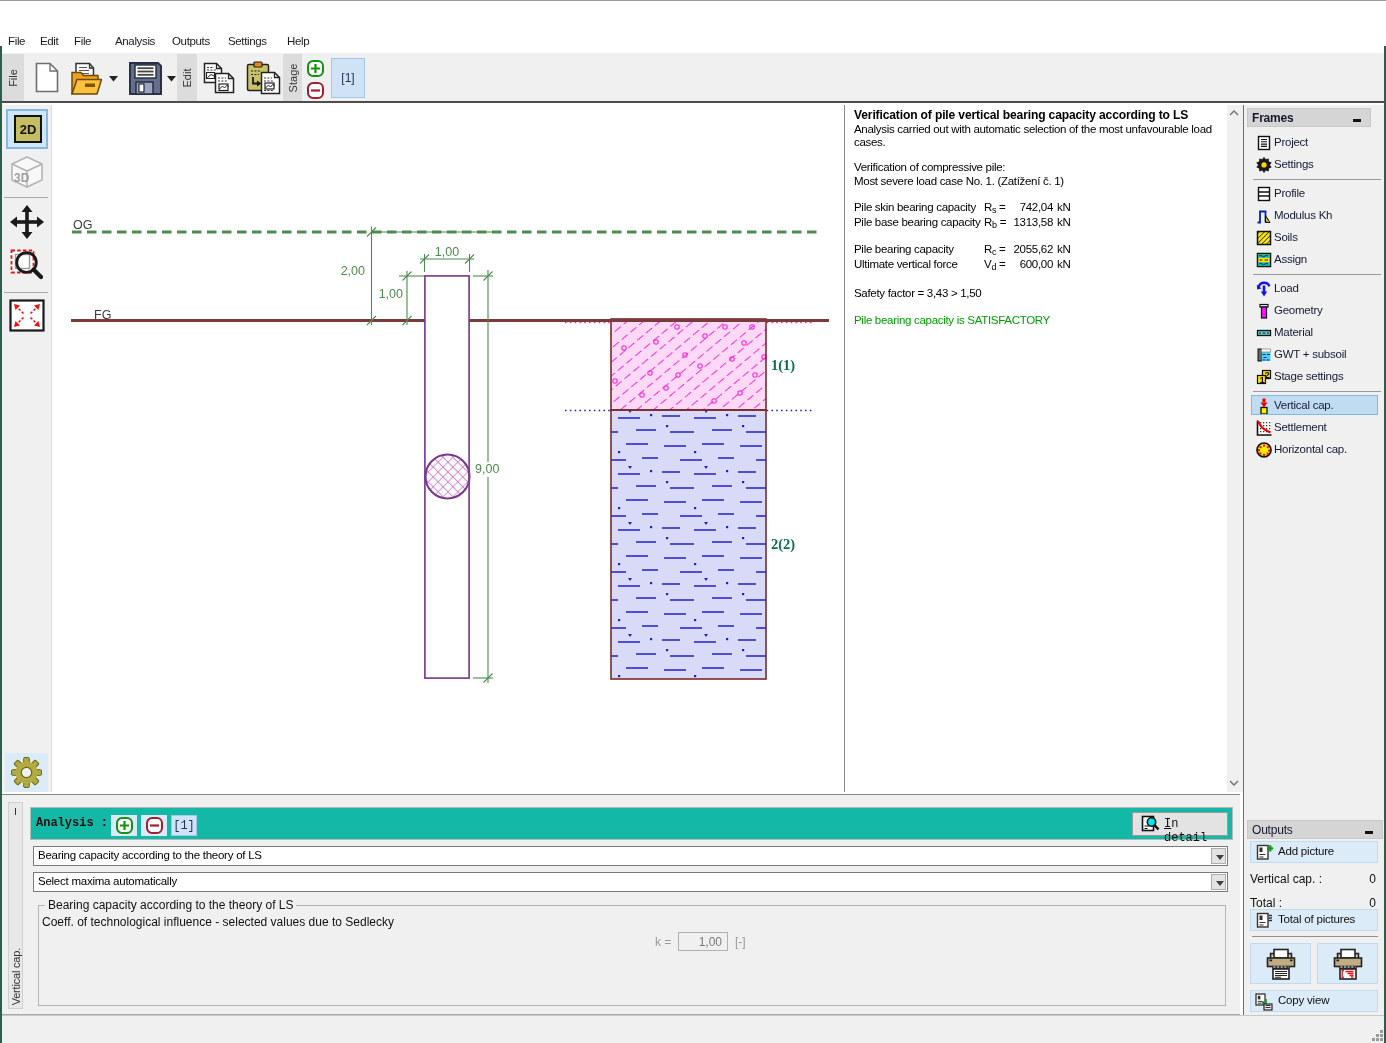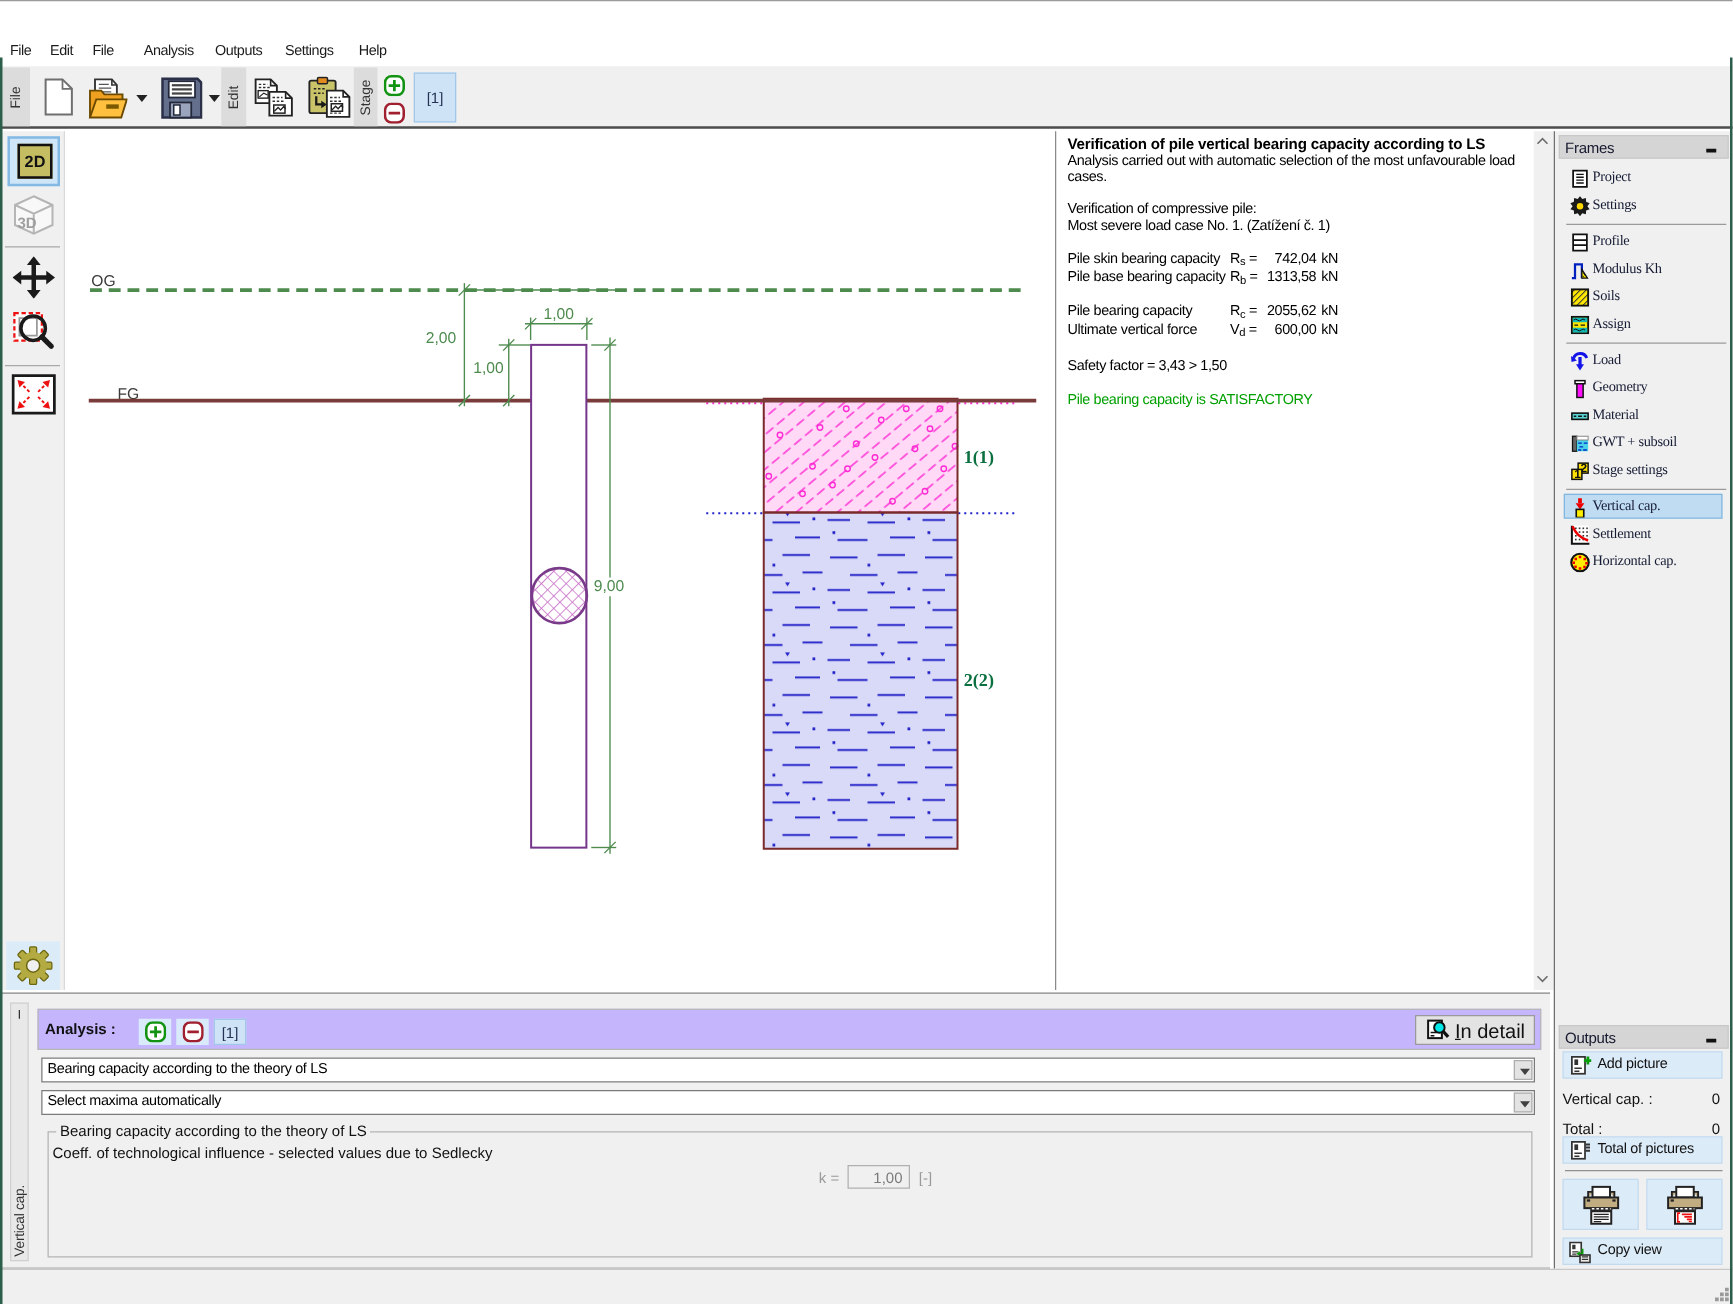--- a/index.html
+++ b/index.html
@@ -16,21 +16,21 @@
 #leftbar{left:0;top:104px;width:52px;height:687px;background:#f0f0f0;border-right:1px solid #d9d9d9;}
 #canvas-wrap{left:52px;top:104px;width:791px;height:687px;background:#fff;}
 #textpanel{left:844px;top:104px;width:383px;height:687px;background:#fff;border-left:1px solid #8a8a8a;font-size:11.5px;letter-spacing:-0.3px;color:#000;}
 .tl{position:absolute;left:9px;white-space:nowrap;}
 #vscroll{left:1227px;top:104px;width:16px;height:687px;background:#f0f0f0;}
 #rightcol{left:1244px;top:104px;width:142px;height:910px;background:#f0f0f0;}
 #rdivider{left:1243px;top:104px;width:1px;height:910px;background:#6f6f6f;}
 .phead{position:absolute;height:19px;background:#d5d5d5;border:1px solid #c8c8c8;font-size:12px;letter-spacing:-0.2px;color:#15182e;}
 .phead .t{position:absolute;left:4px;top:2px;}
 .phead .m{position:absolute;right:9px;bottom:4px;width:8px;height:3px;background:#111;}
-.fitem{position:absolute;left:1274px;font-size:11.5px;letter-spacing:-0.25px;color:#151b33;white-space:nowrap;font-family:Liberation Serif, serif;}
+.fitem{position:absolute;left:1274px;font-size:11.5px;letter-spacing:-0.25px;color:#151b33;white-space:nowrap;}
 .ficon{position:absolute;left:1256px;width:16px;height:16px;}
 .fsep{position:absolute;left:1253px;width:128px;height:1px;background:#9a9a9a;}
 #bottompanel{left:0;top:793px;width:1240px;height:221px;background:#f0f0f0;border-top:1px solid #888;border-bottom:1px solid #a8a8a8;}
 .dd{position:absolute;background:#fff;border:1px solid #7a7a7a;font-size:11.5px;letter-spacing:-0.25px;color:#000;height:20px;}
 .dd .txt{position:absolute;left:4px;top:2px;white-space:nowrap;}
 .dd .arr{position:absolute;right:1px;top:1px;width:15px;height:16px;background:#e3e3e3;border:1px solid #adadad;}
 .dd .arr:after{content:"";position:absolute;left:3.5px;top:6px;border:4px solid transparent;border-top:5px solid #404040;}
 .gray{color:#9a9a9a;}
 #statusbar{left:0;top:1014px;width:1386px;height:29px;background:#f0f0f0;border-top:1px solid #c8c8c8;}
 .obtn{position:absolute;left:1250px;width:128px;background:#dcebf8;border:1px solid #c3daee;font-size:11.5px;letter-spacing:-0.2px;color:#101010;}
@@ -331,21 +331,21 @@
     <svg class="abs" style="left:2px;top:4px" width="10" height="8" viewBox="0 0 10 8">
         <path d="M1 6 L5 2 L9 6" fill="none" stroke="#6f6f6f" stroke-width="1.4"></path>
       </svg>
     <svg class="abs" style="left:2px;top:674px" width="10" height="8" viewBox="0 0 10 8">
         <path d="M1 2 L5 6 L9 2" fill="none" stroke="#6f6f6f" stroke-width="1.4"></path>
       </svg>
   </div>
   <div id="rightcol" class="abs"></div>
   <div id="rdivider" class="abs"></div>
   <div id="framespanel">
-    <div class="phead abs" style="left:1247px;top:107px;width:136px;">
+    <div class="phead abs" style="left:1247px;top:107px;width:124px;font-weight:bold;">
         <span class="t">Frames</span>
         <span class="m"></span>
       </div>
     <svg class="ficon abs" style="top:134px" viewBox="0 0 16 16">
         <rect x="2.5" y="1.5" width="11" height="13" fill="#fff" stroke="#111" stroke-width="1.4"></rect>
         <path d="M5 4.5 h6 M5 6.8 h6 M5 9.1 h6 M5 11.4 h6" stroke="#111" stroke-width="1.1"></path>
       </svg>
     <div class="fitem" style="top:135px">Project</div>
     <svg class="ficon abs" style="top:156px" viewBox="0 0 16 16">
         <path d="M8 1 L9.8 3.4 L12.7 2.6 L12.9 5.6 L15.7 6.7 L13.9 9.1 L15.7 11.5 L12.9 12.6 L12.7 15.6 L9.8 14.8 L8 17.2 L6.2 14.8 L3.3 15.6 L3.1 12.6 L0.3 11.5 L2.1 9.1 L0.3 6.7 L3.1 5.6 L3.3 2.6 L6.2 3.4 Z" transform="translate(0 -1.2)" fill="#1a1a1a"></path>
@@ -462,21 +462,21 @@
       </svg>
     <div class="fitem" style="top:442px">Horizontal cap.</div>
   </div>
   <div id="bottompanel" class="abs">
     <div class="abs" style="left:8px;top:7px;width:15px;height:207px;background:#e8e8e8;border:1px solid #d0d0d0;">
       <div class="abs" style="left:6px;top:5px;width:1px;height:7px;background:#333"></div>
       <div class="abs" style="left:0px;bottom:3px;width:13px;height:70px;">
           <span style="position:absolute;left:1px;bottom:0;font-size:11px;color:#333;letter-spacing:-0.2px;white-space:nowrap;writing-mode:vertical-rl;transform:rotate(180deg);">Vertical cap.</span>
         </div>
     </div>
-    <div class="abs" style="left:30px;top:12px;width:1203px;height:33px;background:#c4b5fd;border:1px solid #b8b8b8;">
+    <div class="abs" style="left:30px;top:12px;width:1203px;height:33px;background:#14b8a6;border:1px solid #b8b8b8;font-family:Liberation Mono, monospace;">
       <div class="abs" style="left:5px;top:8px;font-size:12px;font-weight:bold;color:#111">Analysis :</div>
       <div class="abs" style="left:80px;top:7px;width:26px;height:21px;background:#d9eafb;">
         <svg class="abs" style="left:4.5px;top:2px" width="17" height="17" viewBox="0 0 20 20">
             <rect x="1.2" y="1.2" width="17.6" height="17.6" rx="6" fill="#fff" stroke="#129412" stroke-width="2.4"></rect>
             <path d="M10 4.6 v10.8 M4.6 10 h10.8" stroke="#129412" stroke-width="2.6"></path>
           </svg>
       </div>
       <div class="abs" style="left:110px;top:7px;width:26px;height:21px;background:#d9eafb;">
         <svg class="abs" style="left:4.5px;top:2px" width="17" height="17" viewBox="0 0 20 20">
             <rect x="1.2" y="1.2" width="17.6" height="17.6" rx="6" fill="#fff" stroke="#a02030" stroke-width="2.4"></rect>
@@ -486,21 +486,21 @@
       <div class="abs" style="left:140px;top:7px;width:26px;height:21px;background:#cfe3f7;border:1px solid #a2c7e8;font-size:12px;color:#253455">
           <span style="position:absolute;left:50%;top:50%;transform:translate(-50%,-50%)">[1]</span>
         </div>
       <div class="abs" style="left:1101px;top:4px;width:96px;height:24px;background:#e3e3e3;border:1px solid #9a9a9a;">
         <svg class="abs" style="left:8px;top:2px" width="19" height="19" viewBox="0 0 19 19">
             <rect x="1.5" y="1.5" width="11" height="14" fill="#fff" stroke="#111" stroke-width="1.6"></rect>
             <path d="M3.5 11 h5 M3.5 13.5 h3" stroke="#111" stroke-width="1.2"></path>
             <circle cx="10.5" cy="7" r="4.2" fill="#00e8e8" stroke="#111" stroke-width="1.6"></circle>
             <path d="M13.5 10 l4 4.5" stroke="#111" stroke-width="2.6"></path>
           </svg>
-        <div class="abs" style="left:31px;top:4px;font-size:16px;color:#111"><span style="text-decoration:underline">I</span>n detail</div>
+        <div class="abs" style="left:31px;top:4px;font-size:12px;color:#111"><span style="text-decoration:underline">I</span>n detail</div>
       </div>
     </div>
     <div class="dd abs" style="left:33px;top:51px;width:1195px;">
         <span class="txt">Bearing capacity according to the theory of LS</span>
         <span class="arr"></span>
       </div>
     <div class="dd abs" style="left:33px;top:77px;width:1195px;">
         <span class="txt">Select maxima automatically</span>
         <span class="arr"></span>
       </div>

